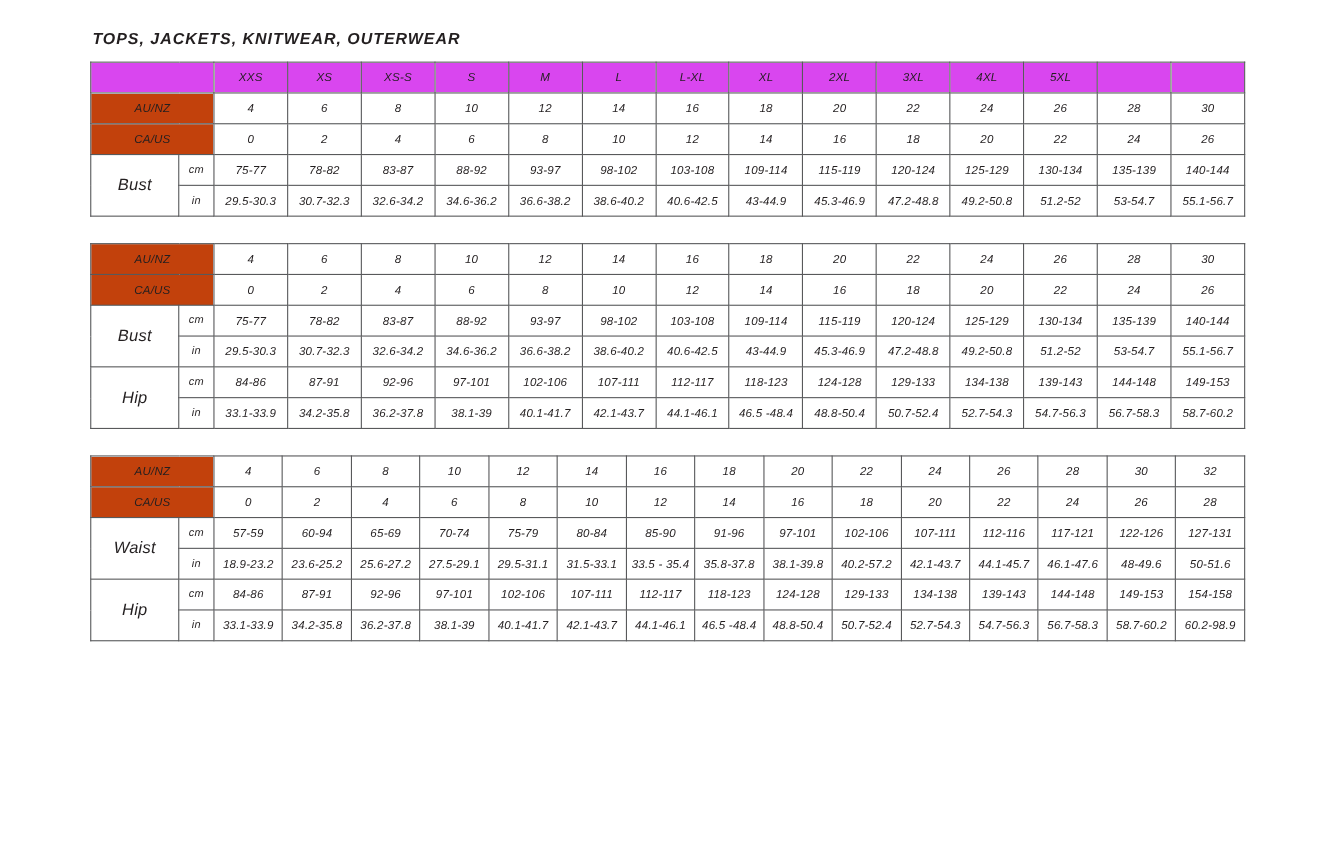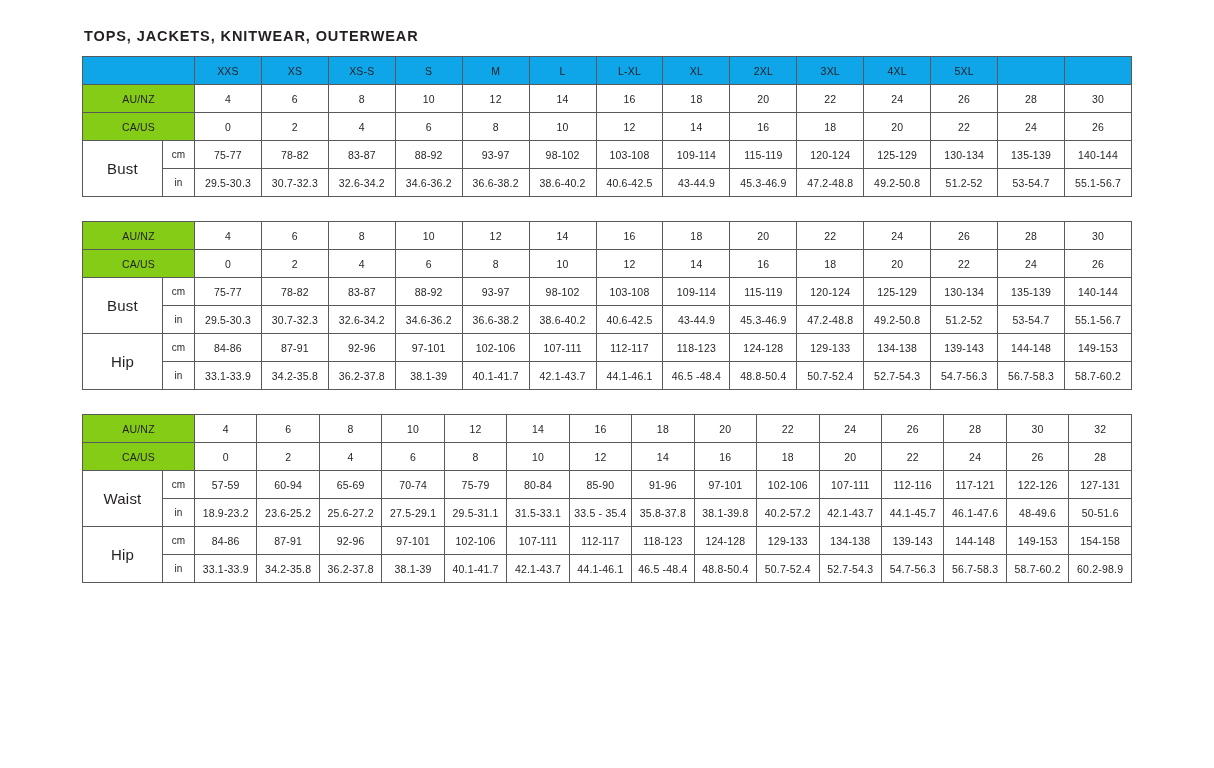--- a/index.html
+++ b/index.html
@@ -13,20 +13,21 @@
     font-family: "Liberation Sans", sans-serif;
     color: #231f20;
     -webkit-font-smoothing: antialiased;
   }
   .page {
     position: relative;
     width: 1214px;
     height: 768px;
     box-sizing: border-box;
     padding: 28px 82px 0 82px;
+    font-style: italic;
   }
   .section {
     margin-bottom: 24px;
   }
   .section-title {
     font-size: 14.5px;
     font-weight: bold;
     letter-spacing: 0.9px;
     margin: 0 0 12px 2px;
     color: #231f20;
@@ -42,24 +43,24 @@
     text-align: center;
     vertical-align: middle;
     height: 27px;
     padding: 0 2px;
     color: #231f20;
     letter-spacing: 0.2px;
     white-space: nowrap;
     overflow: hidden;
   }
   td.hdr {
-    background: #0ea5e9;
+    background: #d946ef;
   }
   td.rowlabel {
-    background: #84cc16;
+    background: #c2410c;
     text-align: center;
     font-size: 10.5px;
   }
   td.unit {
     width: 32px;
     font-size: 10px;
   }
   td.grouplabel {
     width: 48px;
     font-size: 15px;

